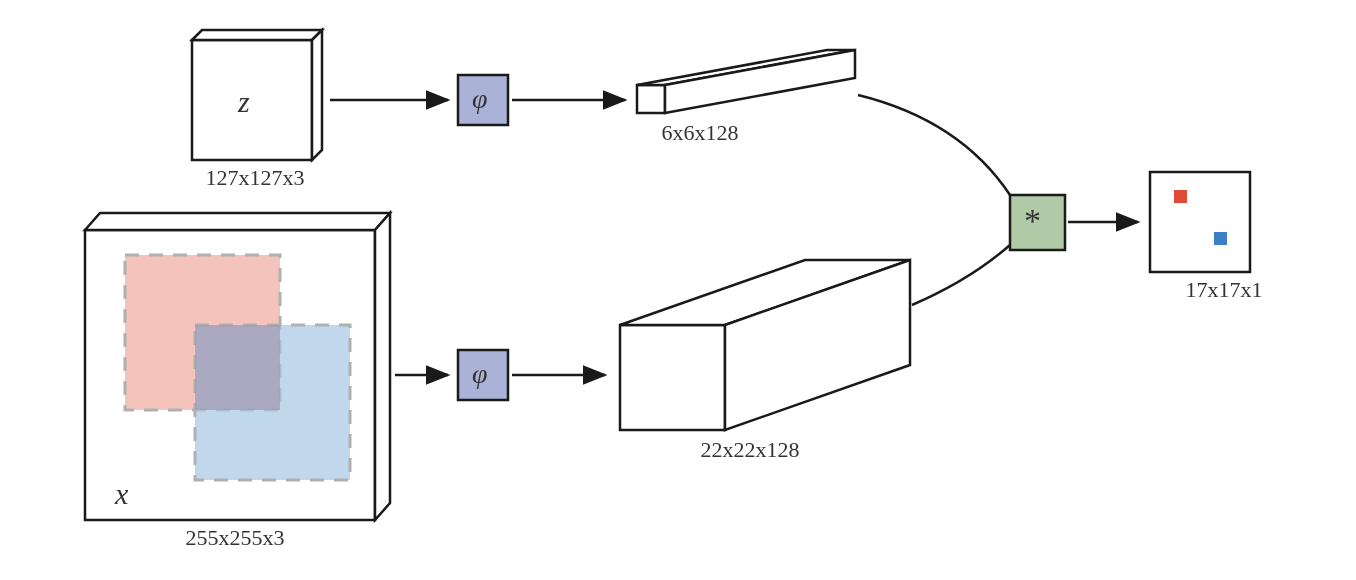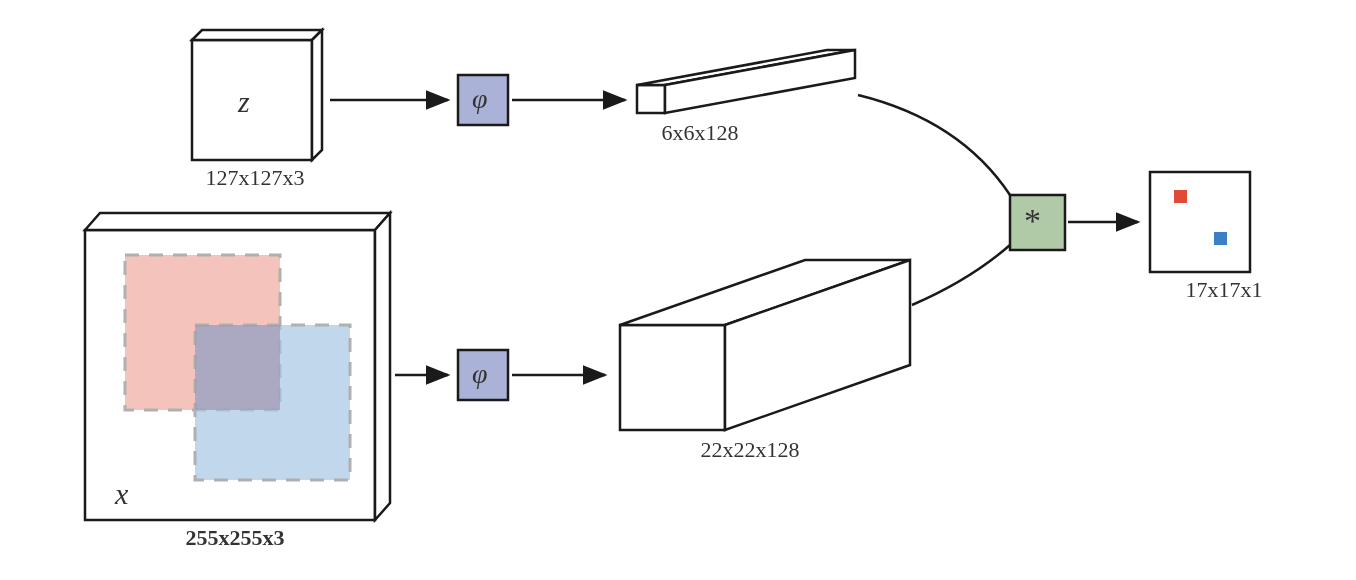--- a/index.html
+++ b/index.html
@@ -105,21 +105,21 @@
     <rect x="1150" y="172" width="100" height="100" fill="white" stroke="#1a1a1a" stroke-width="2.5"></rect>
     <rect x="1174" y="190" width="13" height="13" fill="#e14b36"></rect>
     <rect x="1214" y="232" width="13" height="13" fill="#3d7fc4"></rect>
   </g>
 </svg>
 
 <div class="label symbol" style="left:238px; top:85px;">z</div>
 <div class="label" style="left:195px; top:165px; width:120px;">127x127x3</div>
 
 <div class="label symbol" style="left:115px; top:477px;">x</div>
-<div class="label" style="left:175px; top:525px; width:120px;font-weight:bold;">255x255x3</div>
+<div class="label" style="left:175px; top:525px; width:120px;">255x255x3</div>
 
 <div class="label symbol" style="left:472px; top:83px; font-size:28px;">φ</div>
 <div class="label symbol" style="left:472px; top:358px; font-size:28px;">φ</div>
 
 <div class="label" style="left:640px; top:120px; width:120px;">6x6x128</div>
 <div class="label" style="left:680px; top:437px; width:140px;">22x22x128</div>
 
 <div class="label" style="left:1024px; top:202px; font-size:34px; font-family:serif;">*</div>
 
 <div class="label" style="left:1155px; top:277px; width:90px;margin-left:24px;">17x17x1</div>

